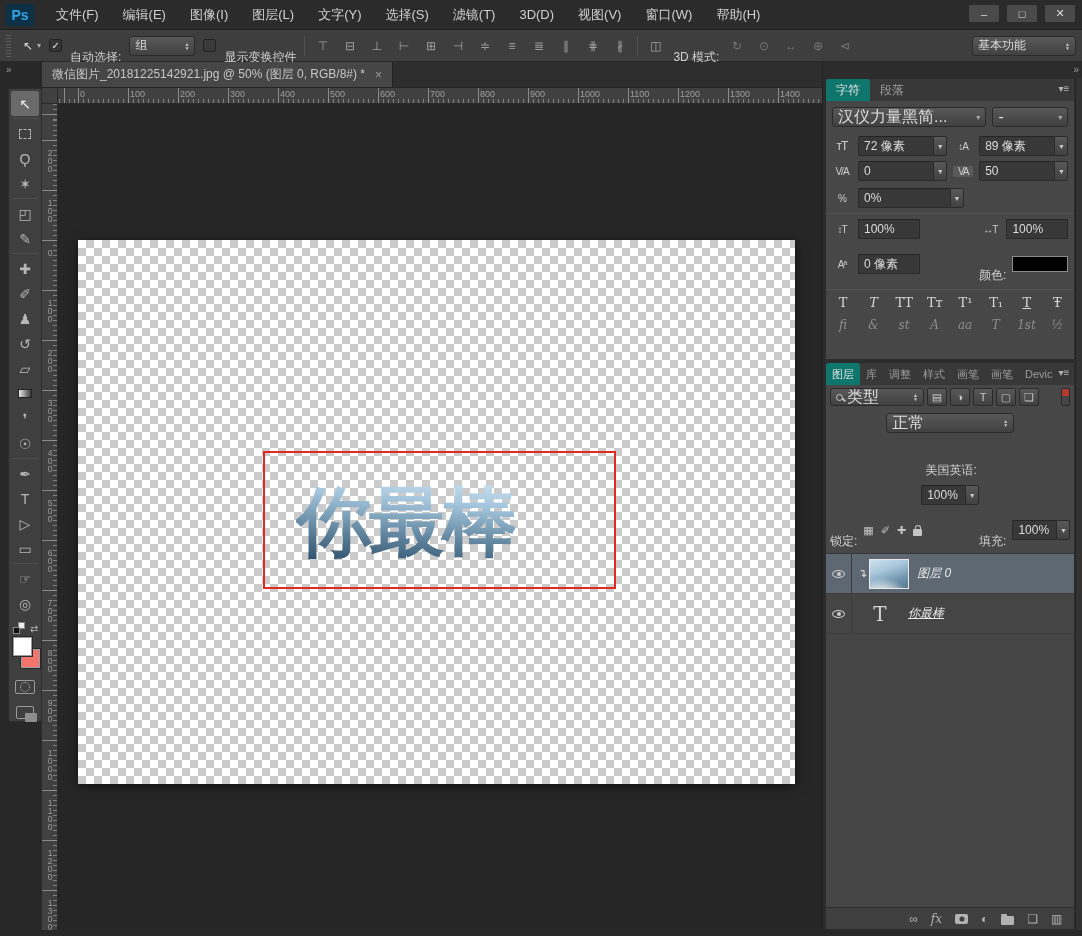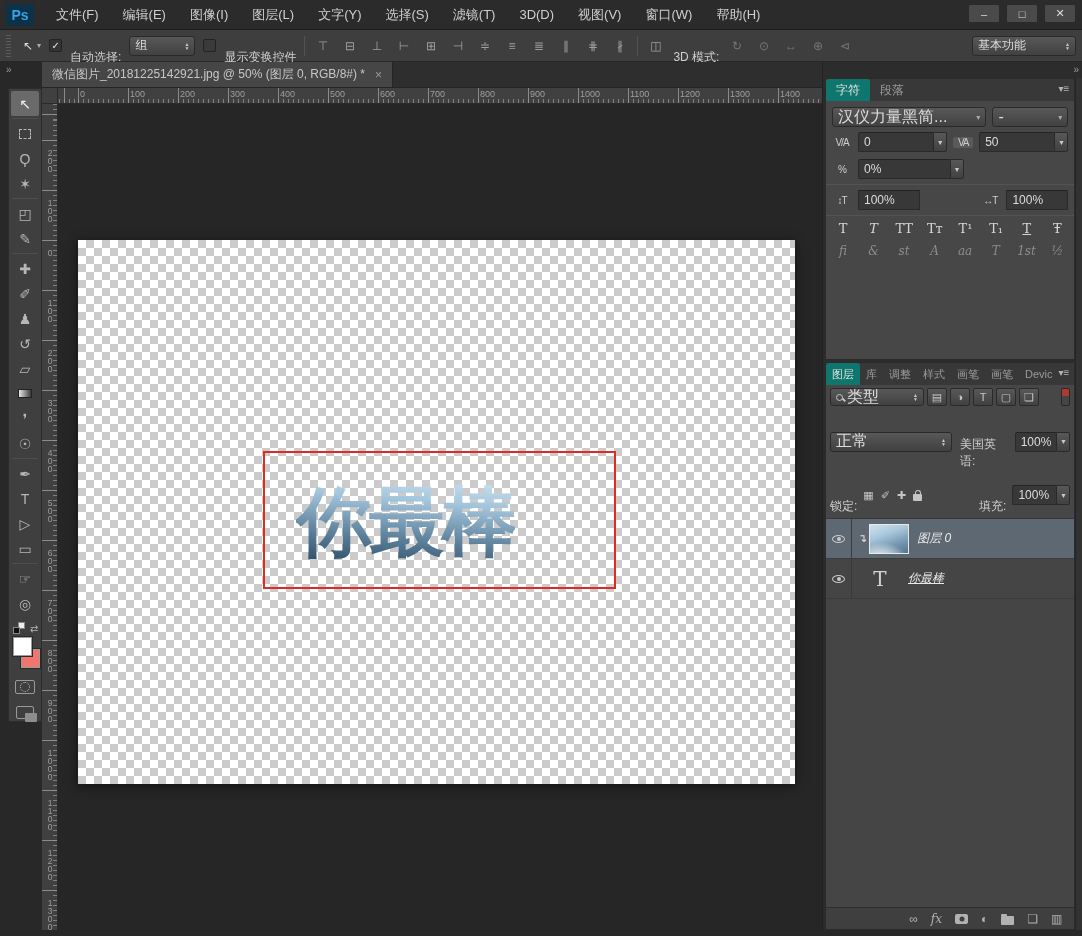--- a/index.html
+++ b/index.html
@@ -120,21 +120,21 @@
   .swatch-black { width:56px; height:16px; background:#000; border:1px solid #8b8b8b; }
   .lbl { font-size:12px; color:#cfcfcf;margin-top:23px; }
 
   
   .filter-row { padding:3px 4px; display:flex; align-items:center; gap:3px; }
   .search-dd { width:94px; height:18px; }
   .icon-mag { width:7px; height:7px; border:1px solid #c5c5c5; border-radius:50%; position:relative; flex:none; }
   .icon-mag::after { content:''; position:absolute; width:4px; height:1.5px; background:#c5c5c5; transform:rotate(45deg); right:-3.5px; bottom:-1px; }
   .fbtn { width:20px; height:18px; background:linear-gradient(#585858,#414141); border:1px solid #2a2a2a; border-radius:2px; color:#c5c5c5; font-size:11px; display:flex; align-items:center; justify-content:center; }
   .ftoggle { width:9px; height:18px; margin-left:auto; border:1px solid #282828; background:linear-gradient(#b03a30 0 45%, #454545 45%); border-radius:2px; }
-  .blend-row { padding:4px 4px 2px; }
+  .blend-row { padding:4px 4px 2px;flex-direction:column; }
   .blend-dd { width:128px; }
   .lock-row { padding:3px 4px; }
   .lockicons { display:flex; gap:7px; align-items:center; }
   .lk { color:#c5c5c5; font-size:11px; }
   .icon-lock { width:9px; height:7px; background:#c5c5c5; position:relative; margin-top:4px; border-radius:1px; }
   .icon-lock::before { content:''; position:absolute; top:-4px; left:1.5px; width:4px; height:4px; border:1.5px solid #c5c5c5; border-bottom:none; border-radius:3px 3px 0 0; }
   .layer-list { flex:1; background:#454545; overflow:hidden; border-top:1px solid #383838; }
   .lrow { height:40px; display:flex; align-items:center; border-bottom:1px solid #3c3c3c; }
   .lrow.sel { background:#5e6873; }
   .eye-cell { width:26px; align-self:stretch; border-right:1px solid #3a3a3a; display:flex; align-items:center; justify-content:center; }
@@ -347,20 +347,32 @@
               <div class="prow">
                 <span class="dd" style="flex:1">
                   <span>汉仪力量黑简...</span>
                   <span class="caret-dn">▾</span>
                 </span>
                 <span class="dd" style="width:76px">
                   <span>-</span>
                   <span class="caret-dn">▾</span>
                 </span>
               </div>
+              <div class="prow" style="margin-top:9px">
+                <span class="cicon" style="font-size:12px">тT</span>
+                <span class="nf" style="flex:1">
+                    <span class="field">72 像素</span>
+                    <span class="btn">▼</span>
+                  </span>
+                <span class="cicon">↕A</span>
+                <span class="nf" style="flex:1">
+                    <span class="field">89 像素</span>
+                    <span class="btn">▼</span>
+                  </span>
+              </div>
               <div class="prow" style="margin-top:5px">
                 <span class="cicon">V/A</span>
                 <span class="nf" style="flex:1">
                     <span class="field">0</span>
                     <span class="btn">▼</span>
                   </span>
                 <span class="cicon" style="background:#5a5a5a;border-radius:2px">VA</span>
                 <span class="nf" style="flex:1">
                     <span class="field">50</span>
                     <span class="btn">▼</span>
@@ -373,20 +385,27 @@
                     <span class="btn">▼</span>
                   </span>
               </div>
               <div class="psep"></div>
               <div class="prow">
                 <span class="cicon">↕T</span>
                 <span class="field" style="width:62px">100%</span>
                 <span style="flex:1"></span>
                 <span class="cicon">↔T</span>
                 <span class="field" style="width:62px">100%</span>
+              </div>
+              <div class="prow" style="margin-top:5px">
+                <span class="cicon">Aª</span>
+                <span class="field" style="width:62px">0 像素</span>
+                <span style="flex:1"></span>
+                <span class="lbl">颜色:</span>
+                <span class="swatch-black"></span>
               </div>
               <div class="psep"></div>
               <div class="tstyle-row">
                 <span class="tbtn">T</span>
                 <span class="tbtn i">T</span>
                 <span class="tbtn">TT</span>
                 <span class="tbtn">Tᴛ</span>
                 <span class="tbtn">T¹</span>
                 <span class="tbtn">T₁</span>
                 <span class="tbtn u">T</span>

